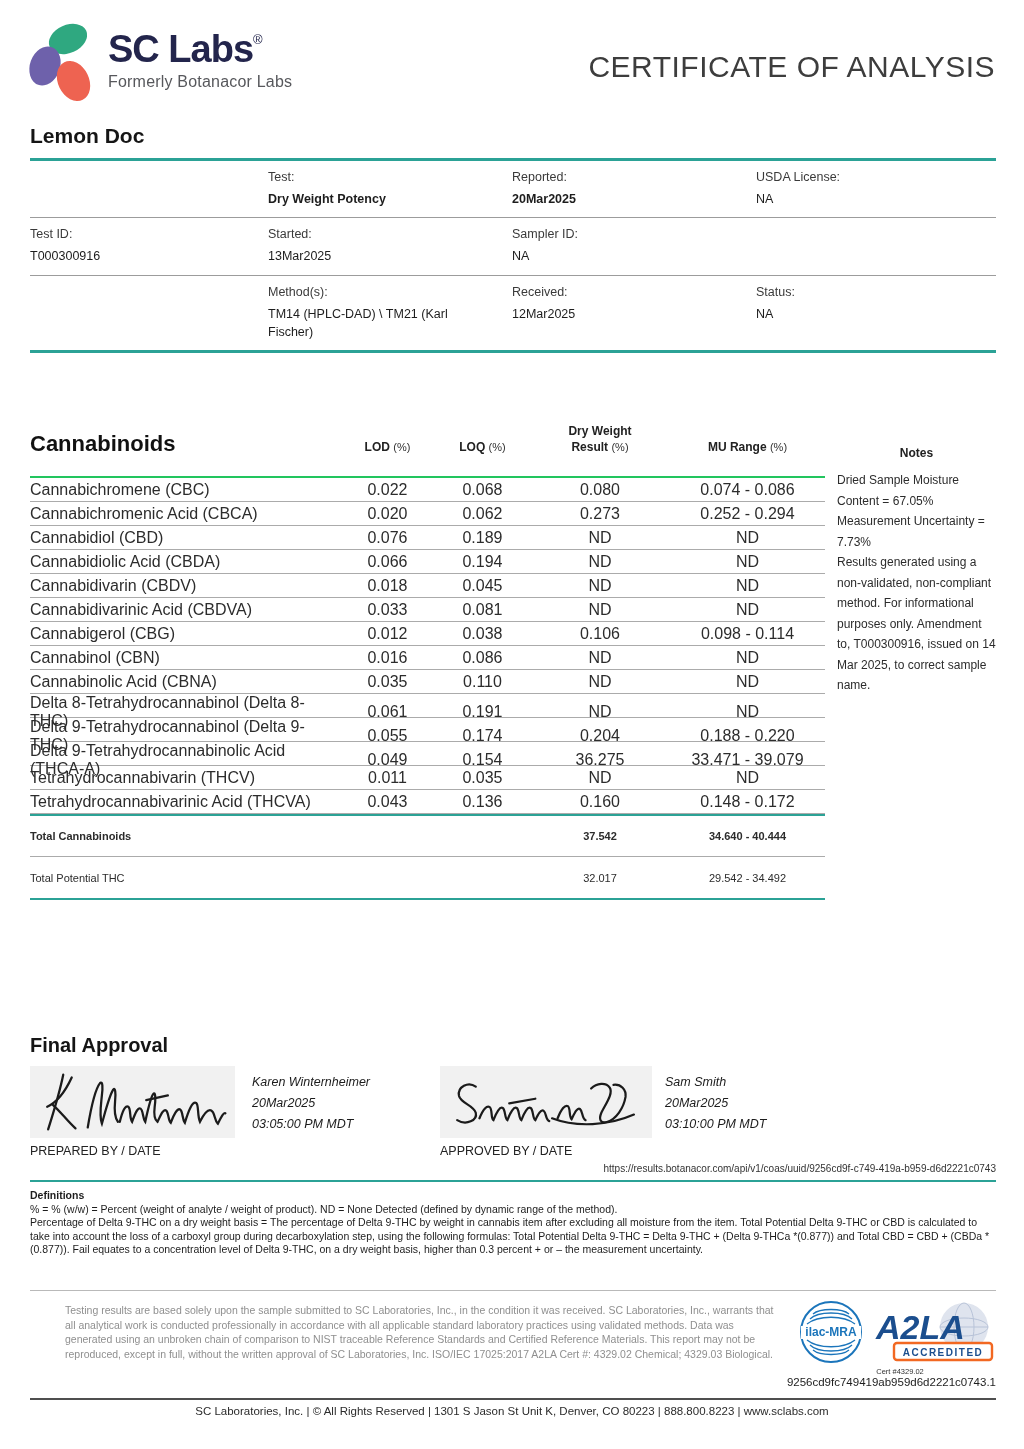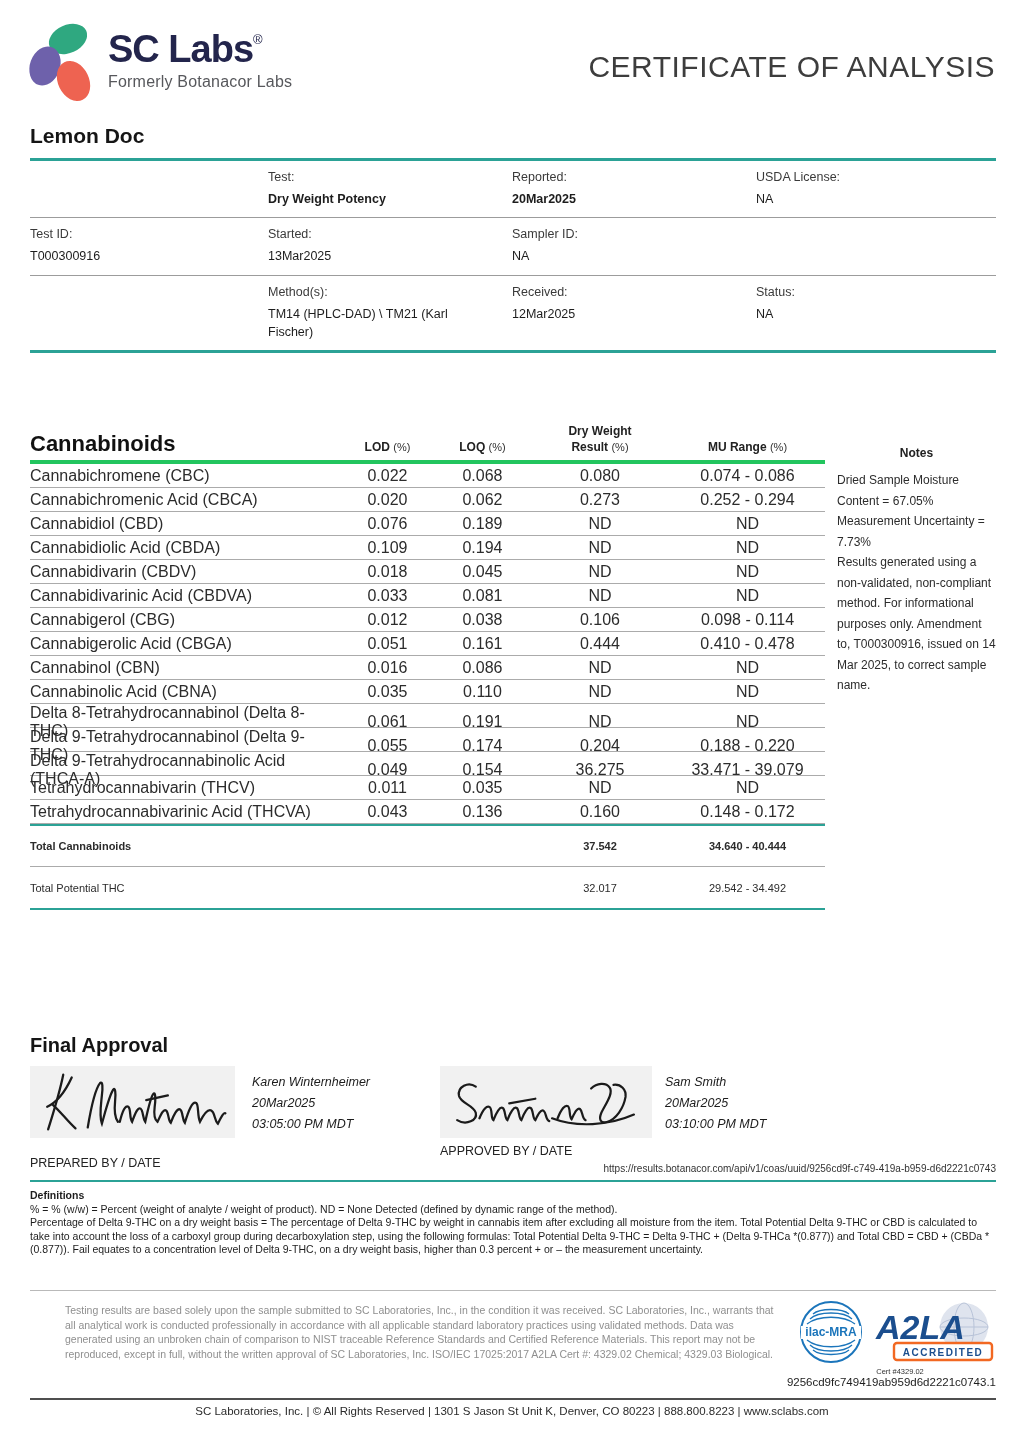--- a/index.html
+++ b/index.html
@@ -38,21 +38,21 @@
   .info-section{position:absolute;left:30px;top:158px;width:966px;border-top:3px solid var(--teal);border-bottom:3px solid var(--teal);}
   .info-row{display:grid;grid-template-columns:238px 244px 244px 1fr;padding:7px 0 9px 0;}
   .info-row + .info-row{border-top:1px solid var(--gray-rule);}
   .info-label{font-size:12.5px;color:#3a3a3a;line-height:1.45;}
   .info-value{font-size:12.5px;color:#1d1d1d;margin-top:4px;line-height:1.45;max-width:218px;}
   .info-value.bold{font-weight:700;}
   .info-row.r3 .cell{min-height:58px;}
 
   
   .cann-section{position:absolute;left:30px;top:424px;width:966px;}
-  .cann-grid-head{display:grid;grid-template-columns:310px 95px 95px 140px 155px;align-items:end;border-bottom:4px solid #22c55e;padding-bottom:5px;width:795px;}
+  .cann-grid-head{display:grid;grid-template-columns:310px 95px 95px 140px 155px;align-items:end;border-bottom:2px solid #22c55e;padding-bottom:21px;width:795px;}
   .cann-title{font-size:22px;font-weight:700;color:#111;line-height:1;}
   .chead{font-size:12px;text-align:center;color:#222;line-height:1.3;}
   .chead .hb{font-weight:700;}
   .chead .hu{font-weight:400;font-size:11px;color:#333;}
   .crow{display:grid;grid-template-columns:310px 95px 95px 140px 155px;height:24px;align-items:center;border-bottom:1px solid var(--lite-rule);width:795px;font-size:16px;}
   .c-an{color:#2c2c2c;}
   .c-n{text-align:center;color:#2c2c2c;}
   .total-row{display:grid;grid-template-columns:310px 95px 95px 140px 155px;height:43px;align-items:center;width:795px;font-size:11px;}
   .total-row.tr1{border-top:2px solid var(--teal);border-bottom:1px solid var(--lite-rule);font-weight:700;}
   .total-row.tr2{border-bottom:2px solid var(--teal);}
@@ -63,21 +63,21 @@
   
   .approval{position:absolute;left:30px;top:1034px;width:966px;height:150px;}
   .approval-title{font-size:20px;font-weight:700;color:#151515;}
   .sig-box{position:absolute;width:205px;height:72px;background:#f1f1f1;top:32px;display:flex;align-items:center;justify-content:center;}
   .sig-box.sb1{left:0;}
   .sig-box.sb2{left:410px;width:212px;}
   .sig-meta{position:absolute;top:38px;font-size:12.5px;line-height:21px;color:#1c1c1c;font-style:italic;}
   .sig-meta.sm1{left:222px;}
   .sig-meta.sm2{left:635px;}
   .sig-caption{position:absolute;top:110px;font-size:12.5px;color:#222;}
-  .sig-caption.sc1{left:0;margin-top:12px;}
+  .sig-caption.sc1{left:0;}
   .sig-caption.sc2{left:410px;}
   .coa-url{position:absolute;right:0;top:129px;font-size:10px;color:#333;}
   .url-rule{position:absolute;left:0;right:0;top:146px;height:2px;background:var(--teal);}
 
   
   .defs{position:absolute;left:30px;top:1189px;width:966px;font-size:10.5px;line-height:13.5px;color:#1d1d1d;}
   .defs-head{font-weight:700;}
   .defs p{margin:0;}
 
   
@@ -189,21 +189,21 @@
   <div class="crow">
     <div class="c-an">Cannabidiol (CBD)</div>
     <div class="c-n">0.076</div>
     <div class="c-n">0.189</div>
     <div class="c-n">ND</div>
     <div class="c-n">ND</div>
   </div>
 
   <div class="crow">
     <div class="c-an">Cannabidiolic Acid (CBDA)</div>
-    <div class="c-n">0.109</div>
+    <div class="c-n">0.066</div>
     <div class="c-n">0.194</div>
     <div class="c-n">ND</div>
     <div class="c-n">ND</div>
   </div>
 
   <div class="crow">
     <div class="c-an">Cannabidivarin (CBDV)</div>
     <div class="c-n">0.018</div>
     <div class="c-n">0.045</div>
     <div class="c-n">ND</div>
@@ -219,27 +219,20 @@
   </div>
 
   <div class="crow">
     <div class="c-an">Cannabigerol (CBG)</div>
     <div class="c-n">0.012</div>
     <div class="c-n">0.038</div>
     <div class="c-n">0.106</div>
     <div class="c-n">0.098 - 0.114</div>
   </div>
 
-  <div class="crow">
-    <div class="c-an">Cannabigerolic Acid (CBGA)</div>
-    <div class="c-n">0.051</div>
-    <div class="c-n">0.161</div>
-    <div class="c-n">0.444</div>
-    <div class="c-n">0.410 - 0.478</div>
-  </div>
 
   <div class="crow">
     <div class="c-an">Cannabinol (CBN)</div>
     <div class="c-n">0.016</div>
     <div class="c-n">0.086</div>
     <div class="c-n">ND</div>
     <div class="c-n">ND</div>
   </div>
 
   <div class="crow">

